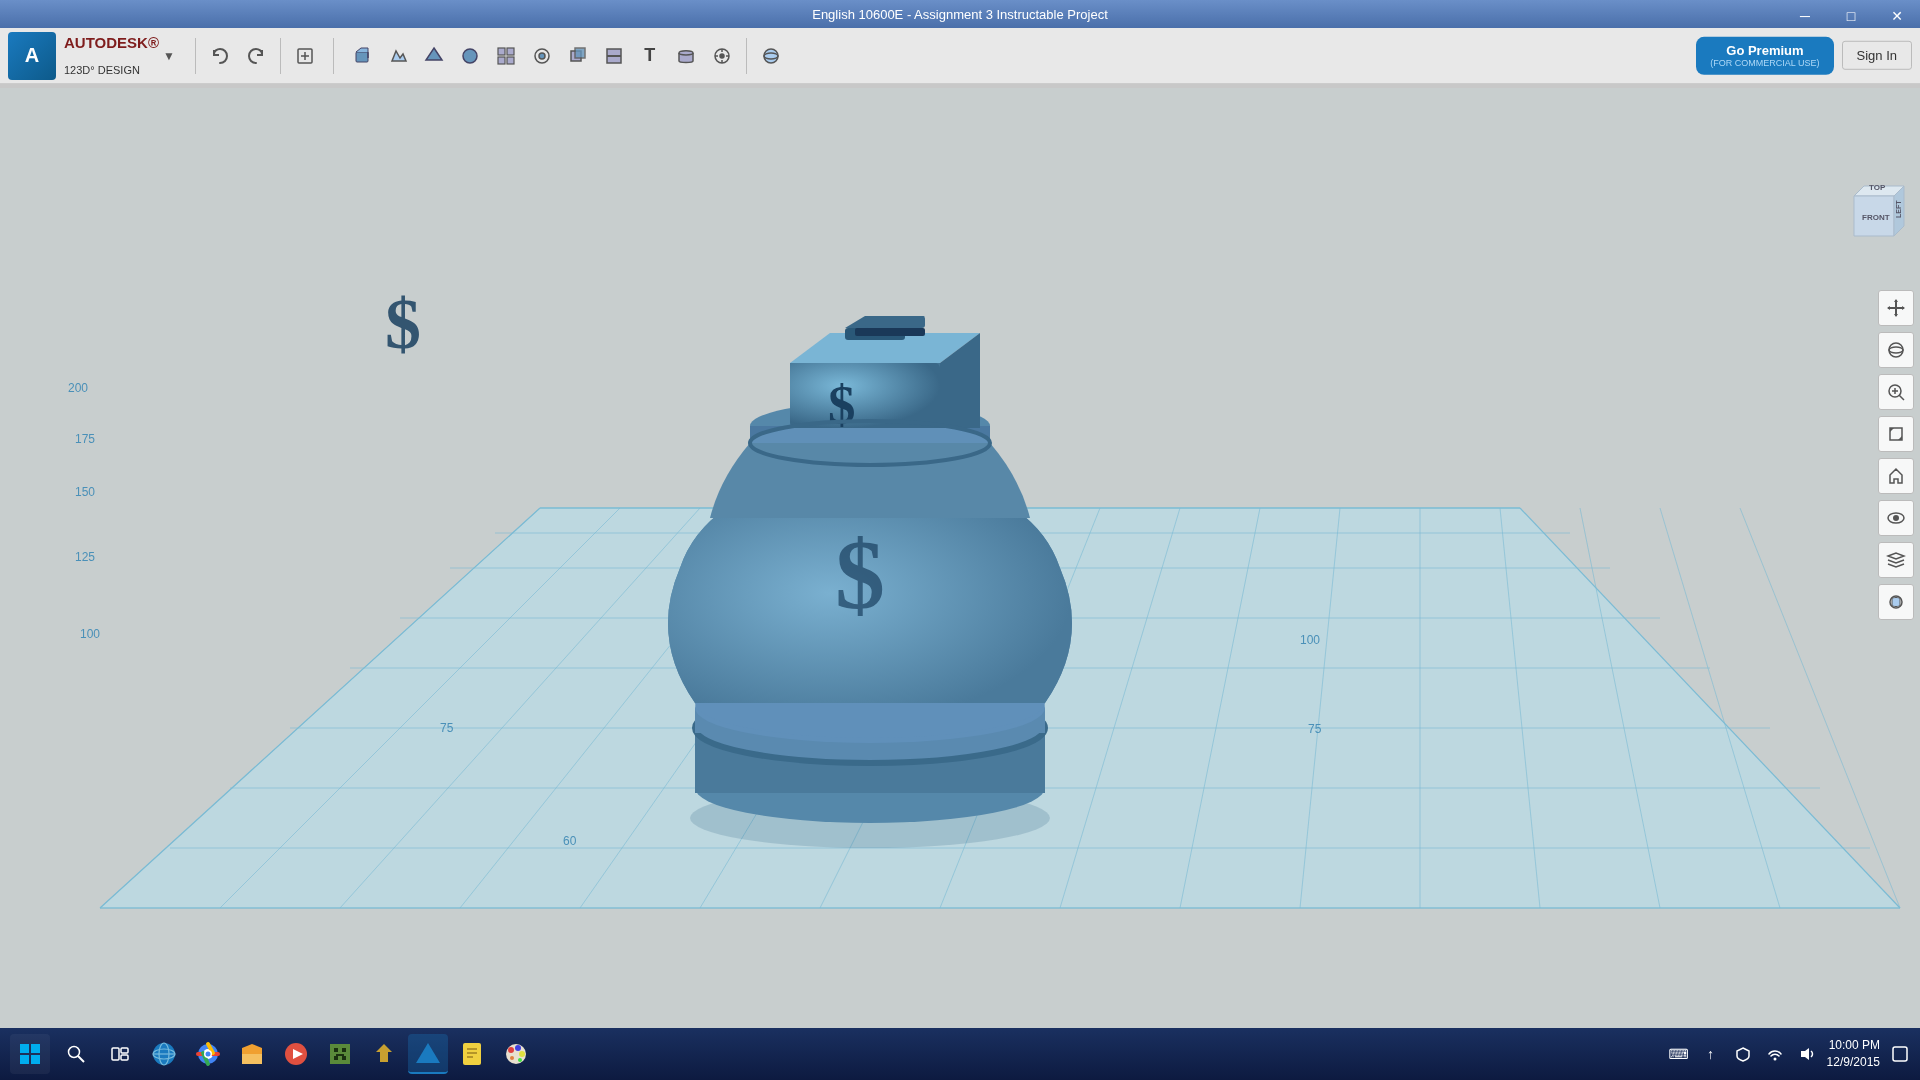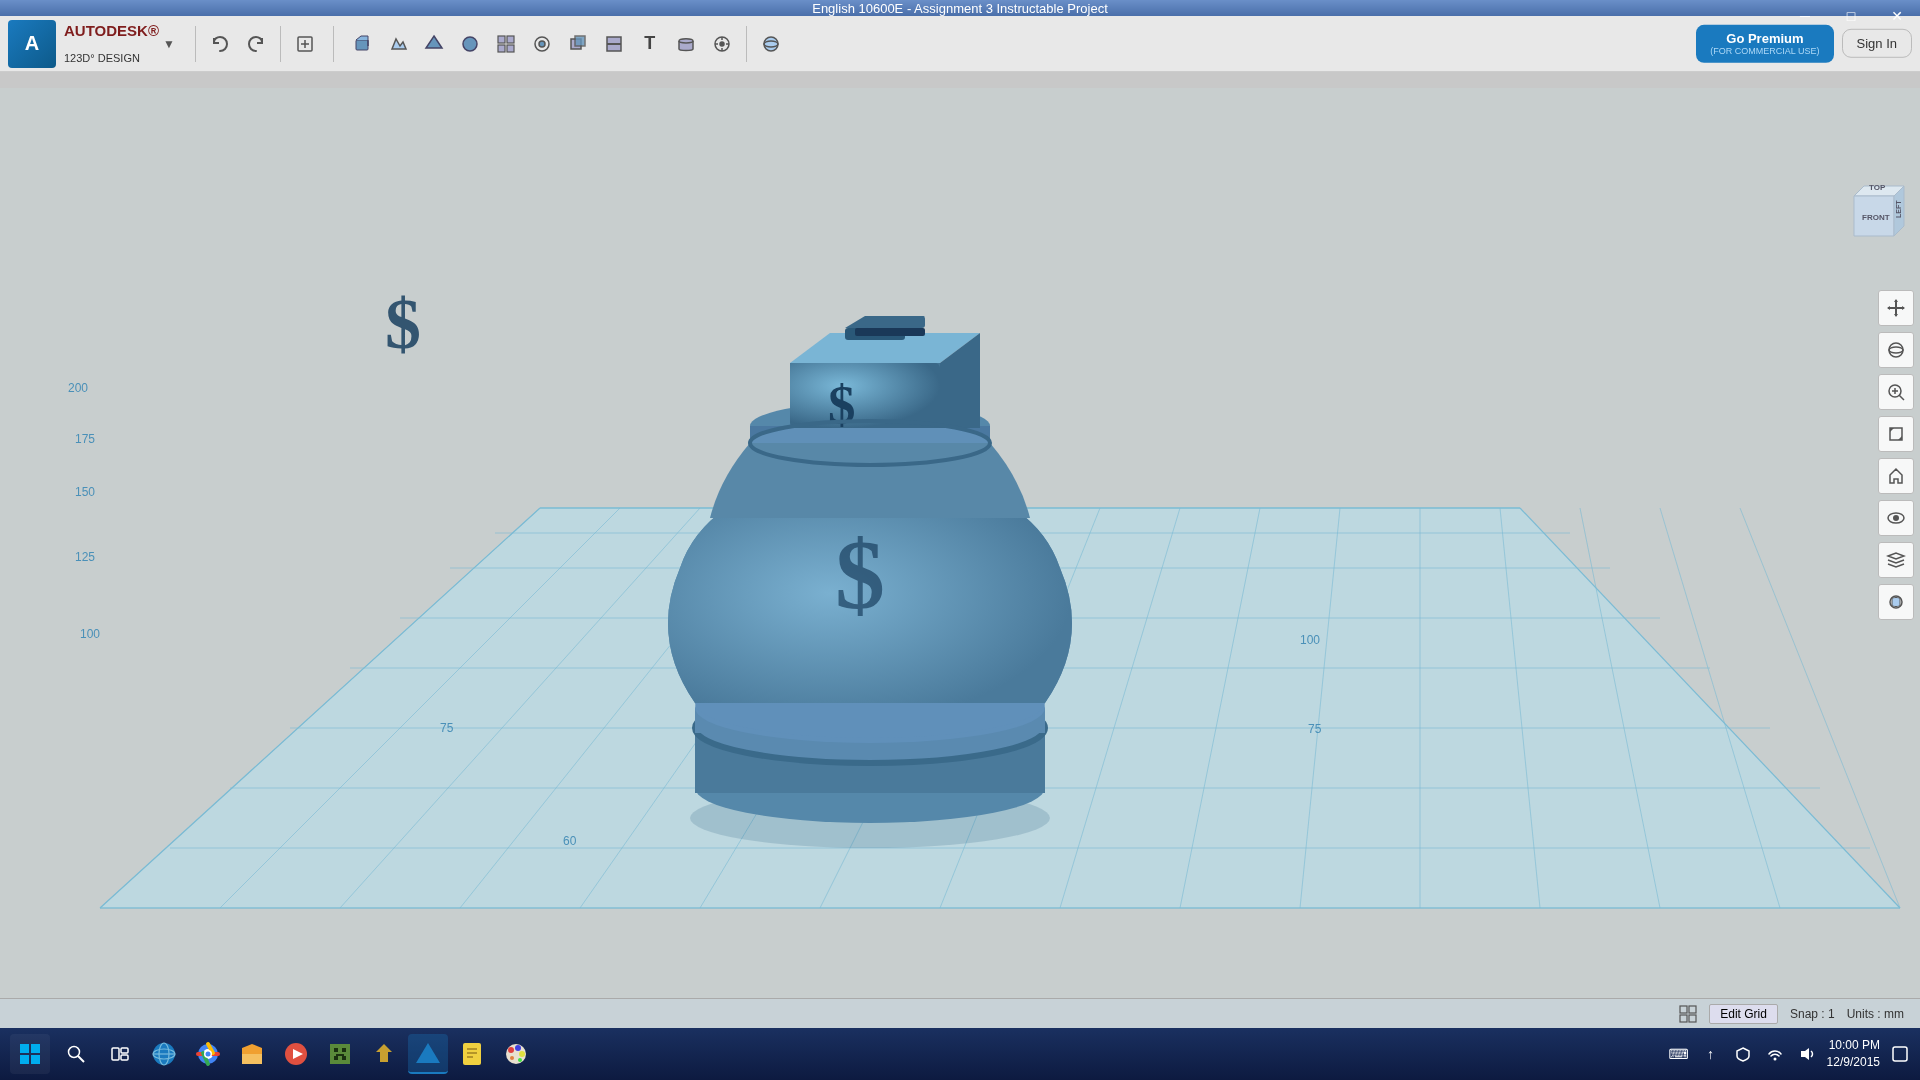--- a/index.html
+++ b/index.html
@@ -1,20 +1,20 @@
 <!DOCTYPE html>
 <html><head>
   <meta charset="utf-8">
   <style>
     * { margin: 0; padding: 0; box-sizing: border-box; }
     body { width: 1920px; height: 1080px; overflow: hidden; font-family: Arial, sans-serif; background: #c8c8c8; }
 
     
     #titlebar {
-      width: 100%; height: 16px;
+      width: 100%; height: 28px;
       background: linear-gradient(to bottom, #6a8fc8, #4a6faa);
       display: flex; align-items: center; justify-content: center;
       position: relative; z-index: 100;
     }
     #titlebar .title {
       color: white; font-size: 13px; font-weight: normal;
     }
     #titlebar .win-controls {
       position: absolute; right: 0; top: 0;
       display: flex; height: 32px;
@@ -84,21 +84,21 @@
       text-align: center;
       line-height: 1.2;
     }
     .go-premium-btn .main { font-size: 13px; font-weight: bold; }
     .go-premium-btn .sub { font-size: 9px; color: #add8f7; }
     .sign-in-btn {
       background: #e8e8e8;
       border: 1px solid #bbb;
       color: #333;
       padding: 6px 14px;
-      border-radius: 9px;
+      border-radius: 3px;
       cursor: pointer;
       font-size: 13px;
     }
 
     
     #viewport {
       position: absolute;
       top: 88px; left: 0; right: 0; bottom: 0;
       background: #c8cece;
       overflow: hidden;
@@ -535,37 +535,20 @@
       </svg>
     </div>
     <div class="view-btn" title="Render">
       <svg width="20" height="20" viewBox="0 0 20 20">
         <circle cx="10" cy="10" r="6" fill="none" stroke="#555" stroke-width="1.5"></circle>
         <path d="M6 7 C6 5 14 5 14 7 L14 13 C14 15 6 15 6 13 Z" fill="#aaccee" stroke="#555" stroke-width="1"></path>
       </svg>
     </div>
   </div>
 
-  <div id="bottom-bar">
-    <div class="bottom-control">
-      <svg width="18" height="18" viewBox="0 0 18 18">
-        <rect x="1" y="1" width="7" height="7" fill="none" stroke="#555" stroke-width="1.2"></rect>
-        <rect x="10" y="1" width="7" height="7" fill="none" stroke="#555" stroke-width="1.2"></rect>
-        <rect x="1" y="10" width="7" height="7" fill="none" stroke="#555" stroke-width="1.2"></rect>
-        <rect x="10" y="10" width="7" height="7" fill="none" stroke="#555" stroke-width="1.2"></rect>
-      </svg>
-    </div>
-    <button class="bottom-btn">Edit Grid</button>
-    <div class="bottom-control">
-      <span>Snap : 1</span>
-    </div>
-    <div class="bottom-control">
-      <span>Units : mm</span>
-    </div>
-  </div>
 </div>
 
 <div id="taskbar">
 
   <div class="task-icon" style="background:rgba(255,255,255,0.05); margin-right:4px;">
     <svg width="24" height="24" viewBox="0 0 24 24">
       <rect x="2" y="2" width="9" height="9" fill="#00adef"></rect>
       <rect x="13" y="2" width="9" height="9" fill="#00adef"></rect>
       <rect x="2" y="13" width="9" height="9" fill="#00adef"></rect>
       <rect x="13" y="13" width="9" height="9" fill="#00adef"></rect>

